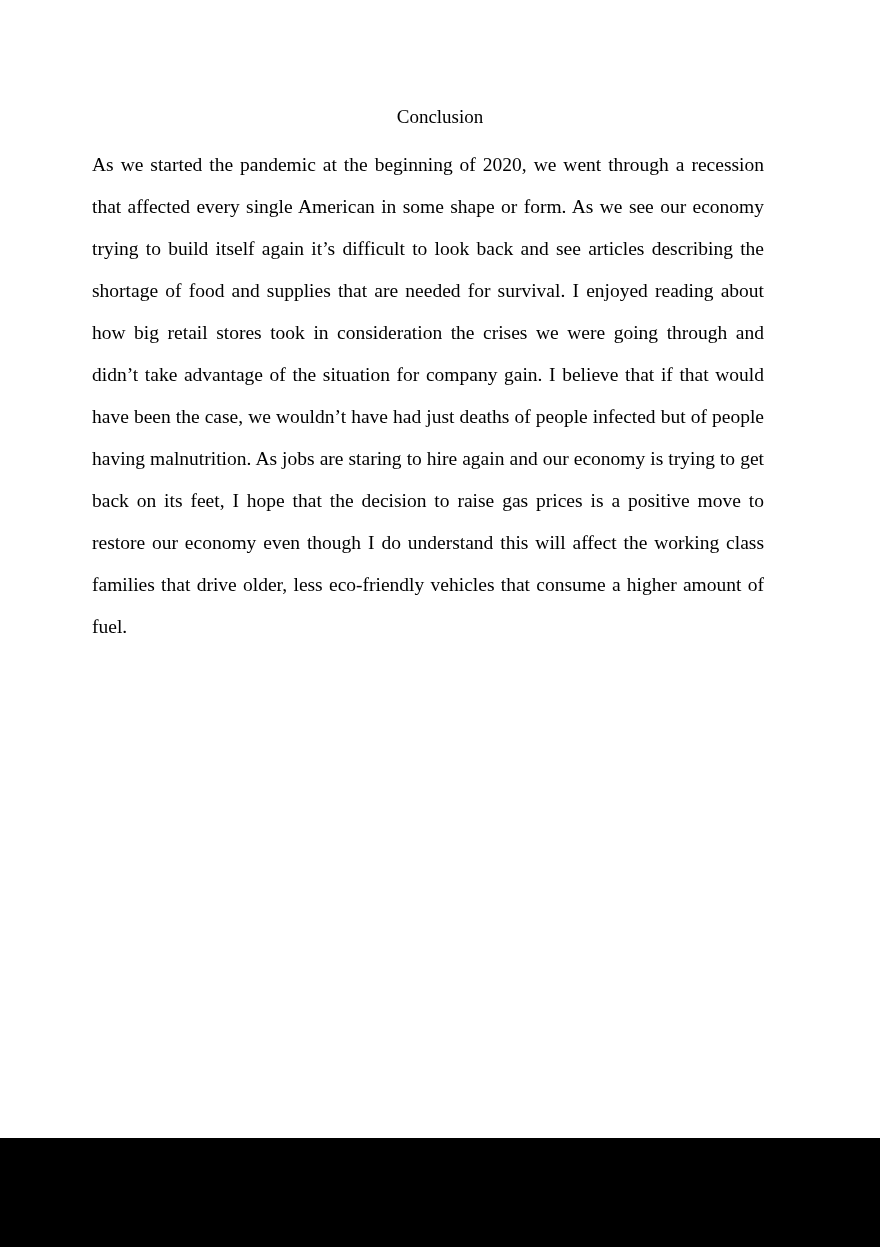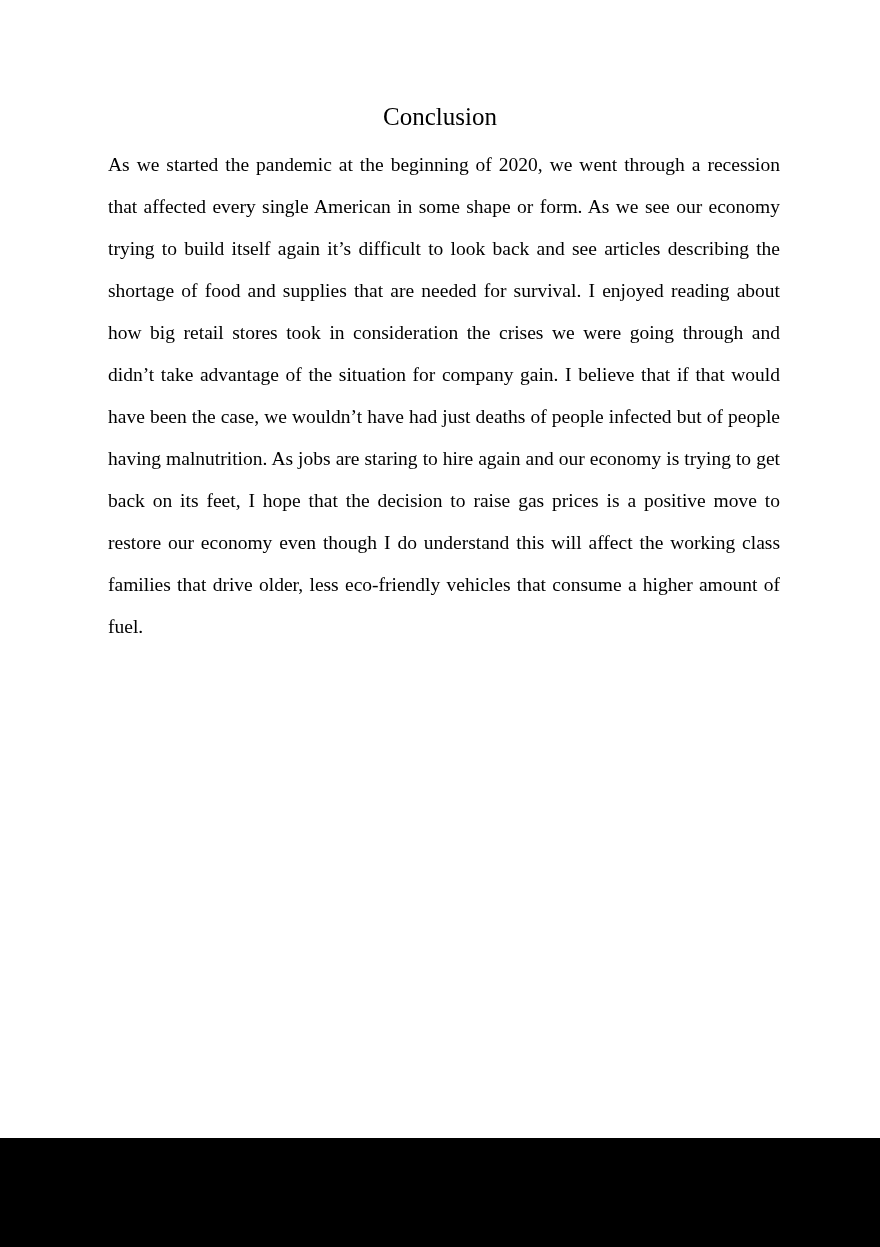--- a/index.html
+++ b/index.html
@@ -22,28 +22,28 @@
     width: 880px;
     height: 1138px;
     background: #ffffff;
   }
   .doc-heading {
     position: absolute;
     left: 0;
     top: 105px;
     width: 880px;
     text-align: center;
-    font-size: 25px;
+    font-size: 19px;
     line-height: 24px;
     font-weight: normal;
     color: #000000;
   }
   .doc-body {
     position: absolute;
-    left: 108px;
+    left: 92px;
     top: 144px;
     width: 672px;
     font-size: 19.5px;
     line-height: 42px;
     text-align: justify;
     text-justify: inter-word;
     color: #000000;
   }
   .doc-body p {
     margin: 0;

